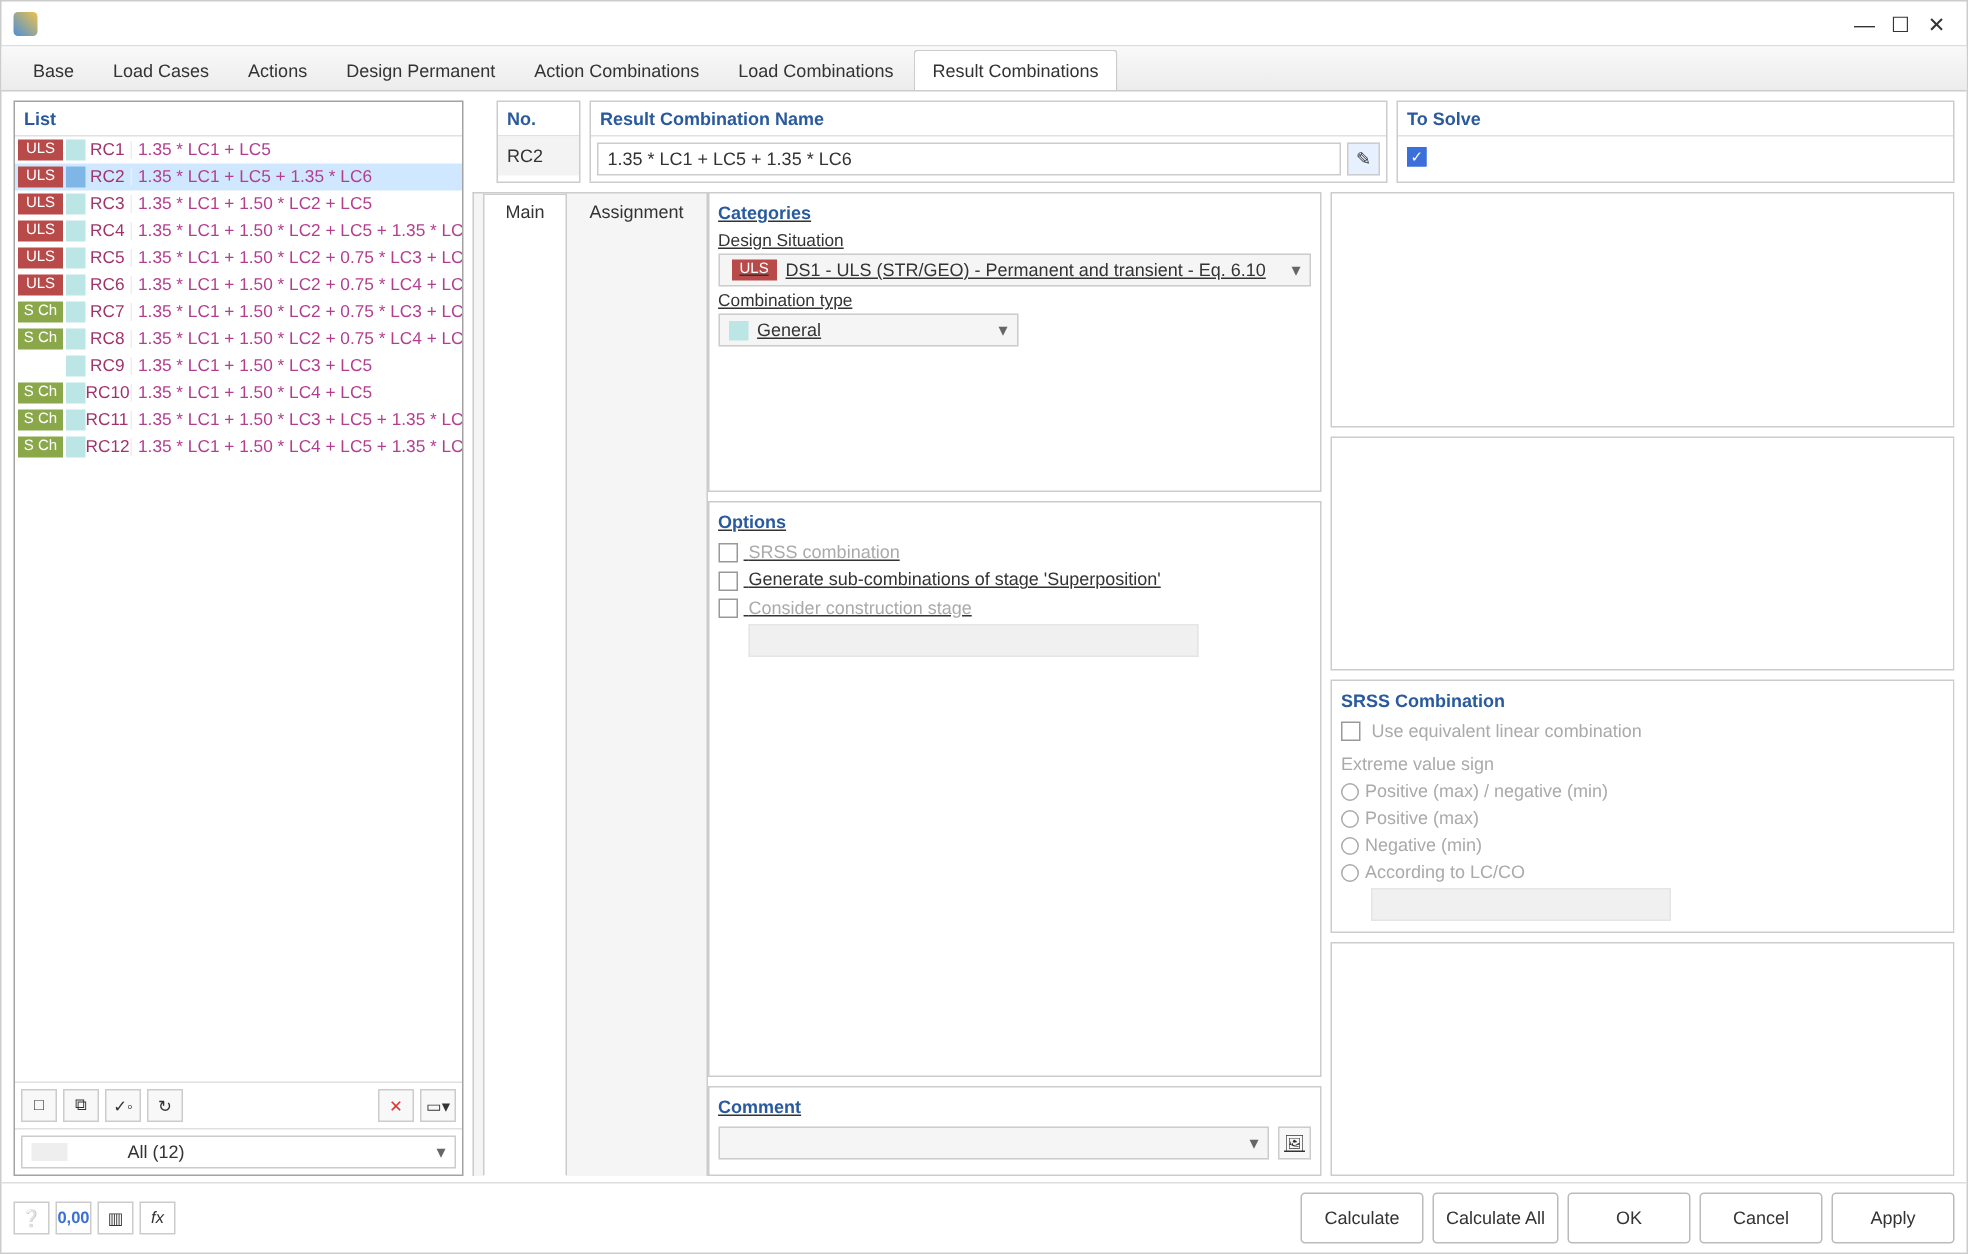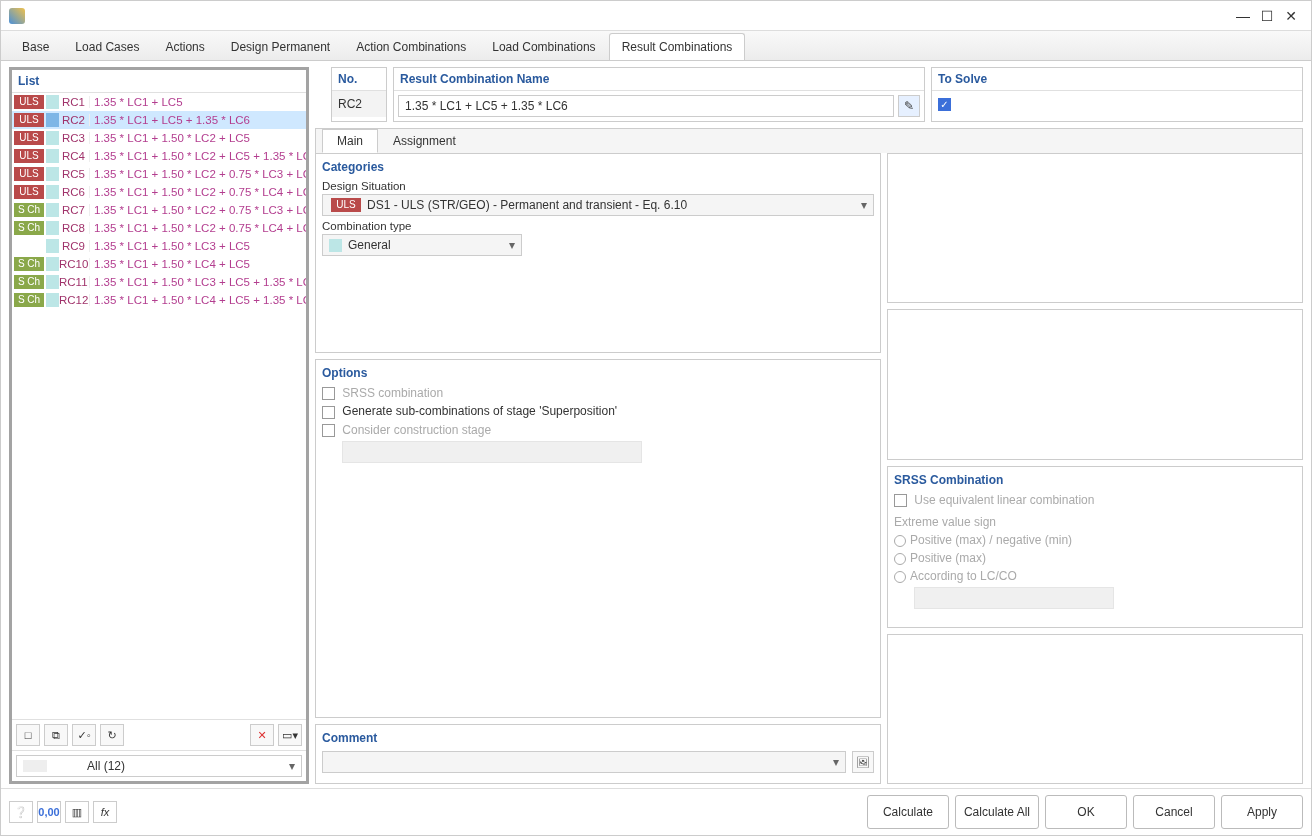--- a/index.html
+++ b/index.html
@@ -6,21 +6,21 @@
 body { margin:0; background:#f0f0f0; width:1312px; height:836px; overflow:hidden; font-size:12px; color:#333; }
 .window { width:1312px; height:836px; background:#fff; border:1px solid #ccc; display:flex; flex-direction:column; }
 .titlebar { height:30px; display:flex; align-items:center; padding:0 8px; border-bottom:1px solid #ddd; }
 .titlebar .title { flex:1; font-size:13px;margin-top:42px; }
 .titlebar .winicon { width:24px; text-align:center; font-size:14px; cursor:pointer; }
 .app-icon { width:16px; height:16px; margin-right:6px; background:linear-gradient(45deg,#4a90d9,#f0c14b); border-radius:3px; }
 .tabs { display:flex; padding:2px 8px 0 8px; background:linear-gradient(#f9f9f9,#ececec); border-bottom:1px solid #ccc; }
 .tab { padding:6px 12px; border:1px solid transparent; border-bottom:none; font-size:12px; cursor:pointer; color:#333; }
 .tab.active { background:#fff; border-color:#ccc; border-top-left-radius:3px; border-top-right-radius:3px; }
 .content { flex:1; display:flex; padding:6px 8px 4px 8px; gap:6px; overflow:hidden; }
-.list-panel { width:300px; display:flex; flex-direction:column; border:3px solid #a3a3a3; background:#fff; }
+.list-panel { width:300px; display:flex; flex-direction:column; border:1px solid #a3a3a3; background:#fff; }
 .panel-header { padding:4px 6px; font-weight:bold; color:#2a5a9e; border-bottom:1px solid #e0e0e0; }
 .list-body { flex:1; overflow:auto; font-size:11.5px; }
 .list-row { display:flex; height:18px; align-items:center; cursor:pointer; white-space:nowrap; }
 .list-row.selected { background:#cfe8ff; }
 .badge { width:30px; height:14px; line-height:14px; text-align:center; color:#fff; font-size:10px; margin:0 2px; }
 .badge.uls { background:#b94a4a; }
 .badge.sch { background:#8aa84a; }
 .swatch { width:13px; height:14px; }
 .sw-lt { background:#bce6e6; }
 .sw-bl { background:#7eb6e6; }
@@ -44,21 +44,21 @@
 .name-input { flex:1; height:22px; border:1px solid #ccc; padding:0 6px; display:flex; align-items:center; }
 .edit-btn { width:22px; height:22px; border:1px solid #ccc; background:#e6f0ff; display:flex; align-items:center; justify-content:center; font-size:12px; cursor:pointer; }
 .solve-box { width:372px; }
 .solve-box .val { padding:6px; }
 .chk { width:13px; height:13px; border:1px solid #999; display:inline-flex; align-items:center; justify-content:center; font-size:10px; vertical-align:middle; margin-right:4px; }
 .chk.checked { background:#3b6fd9; border-color:#3b6fd9; color:#fff; }
 .sub-tabs { display:flex; padding-left:6px; background:#f5f5f5; border:1px solid #ccc; border-bottom:none; }
 .sub-tab { padding:4px 14px; border:1px solid transparent; font-size:12px; cursor:pointer; }
 .sub-tab.active { background:#fff; border-color:#ccc; border-bottom-color:#fff; }
 .detail-row { flex:1; display:flex; gap:6px; overflow:hidden; }
-.detail-left { flex:2; display:flex; flex-direction:column; gap:6px; }
+.detail-left { flex:2; display:flex; flex-direction:column; gap:6px;text-decoration:underline; }
 .detail-right { width:416px; display:flex; flex-direction:column; gap:6px; }
 .section { border:1px solid #ccc; background:#fff; padding:6px; }
 .section-title { font-weight:bold; color:#2a5a9e; margin-bottom:6px; }
 .field-label { font-size:11.5px; margin:4px 0 2px 0; }
 .select-ctl { height:22px; border:1px solid #ccc; background:#f5f5f5; display:flex; align-items:center; padding:0 6px; position:relative; }
 .select-ctl:after { content:"▾"; position:absolute; right:6px; color:#666; }
 .select-ctl .badge { margin-right:6px; }
 .select-ctl.narrow { width:200px; }
 .disabled { color:#aaa; }
 .radio { width:12px; height:12px; border:1px solid #aaa; border-radius:50%; display:inline-block; vertical-align:middle; margin-right:4px; }
@@ -207,21 +207,21 @@
           </div>
         </div>
         <div class="box solve-box">
           <div class="box-header">To Solve</div>
           <div class="val">
             <span class="chk checked">✓</span>
           </div>
         </div>
       </div>
 
-      <div style="display:flex;flex-direction:column;flex:1;">
+      <div style="display:flex;flex-direction:row;flex:1;">
         <div class="sub-tabs">
           <div class="sub-tab active">Main</div>
           <div class="sub-tab">Assignment</div>
         </div>
 
         <div class="detail-row" style="flex:1;">
 
           <div class="detail-left">
 
             <div class="section" style="height:200px;">
@@ -270,20 +270,21 @@
             <div class="placeholder-box" style="height:30px;"></div>
             <div class="section" style="flex:1;">
               <div class="section-title">SRSS Combination</div>
               <div class="opt-row disabled">
                 <span class="chk"></span>
                 <span>Use equivalent linear combination</span>
               </div>
               <div class="opt-row disabled" style="margin-top:8px;">Extreme value sign</div>
               <div class="opt-row disabled"><span class="radio"></span><span>Positive (max) / negative (min)</span></div>
               <div class="opt-row disabled"><span class="radio"></span><span>Positive (max)</span></div>
+              <div class="opt-row disabled"><span class="radio"></span><span>Negative (min)</span></div>
               <div class="opt-row disabled"><span class="radio"></span><span>According to LC/CO</span></div>
               <div class="disabled-field"></div>
             </div>
             <div class="placeholder-box" style="height:60px;"></div>
           </div>
 
         </div>
       </div>
 
     </div>

